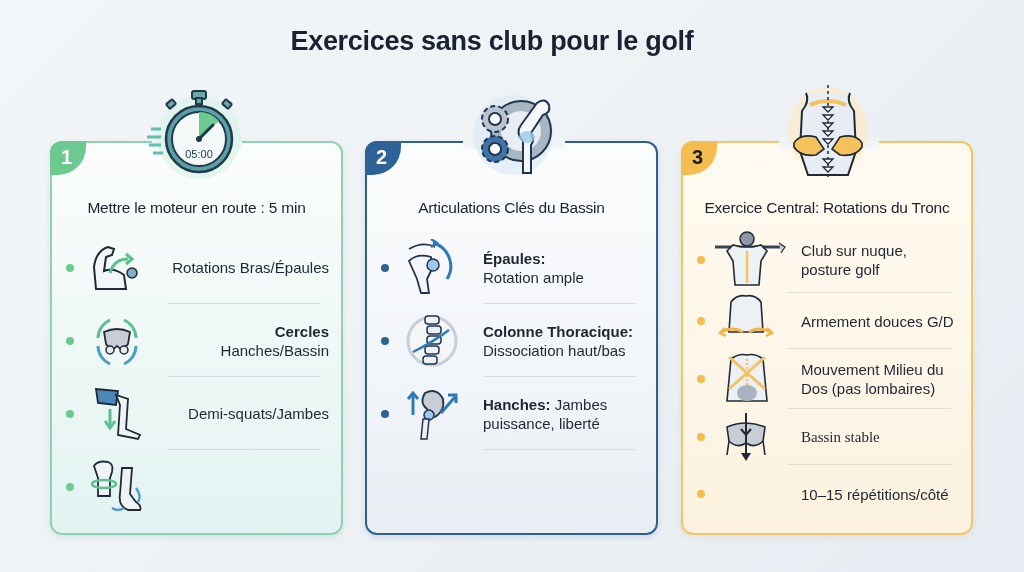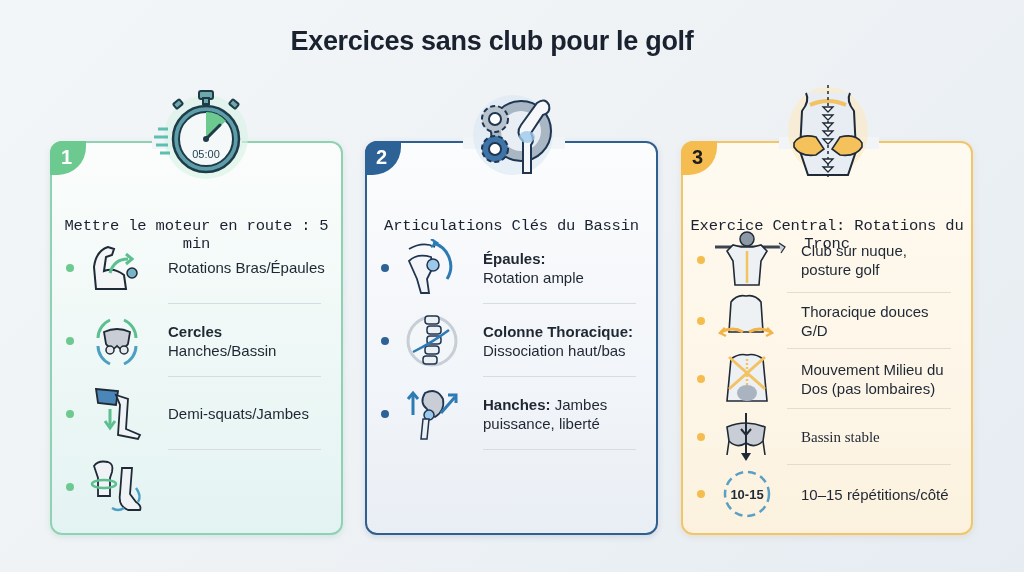--- a/index.html
+++ b/index.html
@@ -36,24 +36,23 @@
   .c1 .badge { background: #6cc98f; color: #ffffff; }
   .c2 .badge { background: #2d6296; color: #ffffff; }
   .c3 .badge { background: #f5bd4f; color: #1c1c1c; }
   .top-gap {
     position: absolute; top: -6px; height: 12px; background: #f1f5f7;
   }
   .hero {
     position: absolute; top: -58px; width: 96px; height: 96px;
   }
   .card-title {
-    position: absolute; top: 74px; left: 0; width: 100%;
+    position: absolute; top: 56px; left: 0; width: 100%;
     text-align: center; font-size: 15.5px; color: #1a2230;
     letter-spacing: -0.2px;
-    font-family: Liberation Mono, monospace;
   }
   .items { position: absolute; top: 88px; left: 0; width: 100%; }
   .item {
     position: relative; height: 73px; display: flex; align-items: center;
   }
   .item .dot {
     position: absolute; left: 14px; width: 8px; height: 8px; border-radius: 50%;
   }
   .c1 .dot { background: #6cc98f; }
   .c2 .dot { background: #2d6296; }
@@ -65,34 +64,34 @@
     position: absolute; left: 116px; right: 12px;
     font-size: 15px; line-height: 19px; color: #1f2733;
   }
   .c3 .item .text { left: 106px; margin-left: 12px; }
   .item .text b { font-weight: bold; }
   .divider {
     position: absolute; bottom: 0; left: 116px; right: 20px; height: 1px;
     background: #d5dde3;
   }
   .c3 .divider { left: 104px; background: #e6dccb; }
-  .c1 .item { height: 73px; }
+  .c1 .item { height: 73px; text-align: right; }
   .c3 .items { top: 84px; }
   .c3 .item { height: 58px; }
   svg { display: block; }
 </style>
 </head>
 <body>
 
 <div class="title">Exercices sans club pour le golf</div>
 
 <div class="card c1">
   <div class="top-gap" style="left:100px;width:90px;"></div>
   <div class="badge">1</div>
-  <div class="hero" style="left:102px;">
+  <div class="hero" style="left:95px;">
     <svg width="96" height="96" viewBox="0 0 96 96">
       <circle cx="52" cy="52" r="42" fill="#d7f1e4" opacity="0.6"></circle>
       <rect x="45" y="6" width="14" height="8" rx="2" fill="#6fa8a8" stroke="#1e3b4a" stroke-width="2"></rect>
       <rect x="49" y="13" width="6" height="6" fill="#6fa8a8" stroke="#1e3b4a" stroke-width="2"></rect>
       <rect x="20" y="16" width="8" height="6" rx="1" fill="#6fa8a8" stroke="#1e3b4a" stroke-width="2" transform="rotate(-40 24 19)"></rect>
       <rect x="76" y="16" width="8" height="6" rx="1" fill="#6fa8a8" stroke="#1e3b4a" stroke-width="2" transform="rotate(40 80 19)"></rect>
       <circle cx="52" cy="54" r="33" fill="#5e9ea8" stroke="#1e3b4a" stroke-width="2.5"></circle>
       <circle cx="52" cy="54" r="27" fill="#f4f8f9" stroke="#1e3b4a" stroke-width="2"></circle>
       <path d="M52 54 L52 27 A27 27 0 0 1 72 36 Z" fill="#6cc98f"></path>
       <line x1="52" y1="54" x2="66" y2="40" stroke="#1e3b4a" stroke-width="3" stroke-linecap="round"></line>
@@ -276,21 +275,21 @@
       <span class="dot"></span>
       <span class="icon" style="left:34px;">
         <svg width="58" height="52" viewBox="0 0 58 52">
           <path d="M14 10 Q20 2 29 4 Q38 2 44 10 L46 40 L12 40 Z" fill="#eef1f4" stroke="#1f2a36" stroke-width="1.6"></path>
           <path d="M4 40 Q16 34 26 40" fill="none" stroke="#f2b44a" stroke-width="3"></path>
           <path d="M32 40 Q42 34 54 40" fill="none" stroke="#f2b44a" stroke-width="3"></path>
           <path d="M8 36 L3 41 L9 44" fill="none" stroke="#f2b44a" stroke-width="2.5"></path>
           <path d="M50 36 L55 41 L49 44" fill="none" stroke="#f2b44a" stroke-width="2.5"></path>
         </svg>
       </span>
-      <span class="text">Thoracique douces G/D</span>
+      <span class="text">Armement douces G/D</span>
       <span class="divider"></span>
     </div>
     <div class="item" style="height:60px;text-decoration:underline;">
       <span class="dot"></span>
       <span class="icon" style="left:36px;height:52px;">
         <svg width="56" height="52" viewBox="0 0 56 52">
           <path d="M12 6 Q20 0 28 2 Q36 0 44 6 L48 48 L8 48 Z" fill="#eef1f4" stroke="#1f2a36" stroke-width="1.6"></path>
           <line x1="10" y1="4" x2="46" y2="36" stroke="#f2c263" stroke-width="3"></line>
           <line x1="46" y1="4" x2="10" y2="36" stroke="#f2c263" stroke-width="3"></line>
           <line x1="28" y1="6" x2="28" y2="34" stroke="#f2c263" stroke-width="2.5" stroke-dasharray="2 2"></line>
@@ -309,22 +308,16 @@
           <line x1="25" y1="2" x2="25" y2="48" stroke="#1f2a36" stroke-width="2"></line>
           <path d="M20 42 L25 50 L30 42 Z" fill="#1f2a36"></path>
           <path d="M20 18 L25 24 L30 18" fill="none" stroke="#1f2a36" stroke-width="2"></path>
         </svg>
       </span>
       <span class="text">Bassin stable</span>
       <span class="divider"></span>
     </div>
     <div class="item" style="height:58px;">
       <span class="dot"></span>
-      <span class="icon" style="left:36px;height:52px;">
-        <svg width="56" height="52" viewBox="0 0 56 52">
-          <circle cx="28" cy="26" r="22" fill="none" stroke="#5aa0c4" stroke-width="2.5" stroke-dasharray="8 5"></circle>
-          <text x="28" y="31" font-size="13" font-weight="bold" text-anchor="middle" fill="#1f2a36" font-family="Liberation Sans, sans-serif">10-15</text>
-        </svg>
-      </span>
       <span class="text">10–15 répétitions/côté</span>
     </div>
   </div>
 </div>
 
 </body></html>

